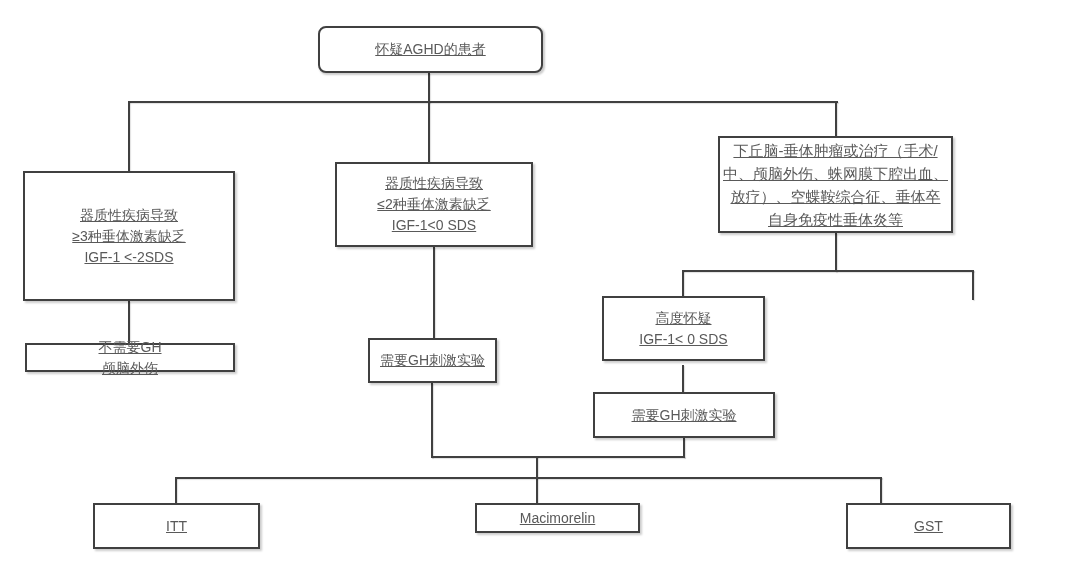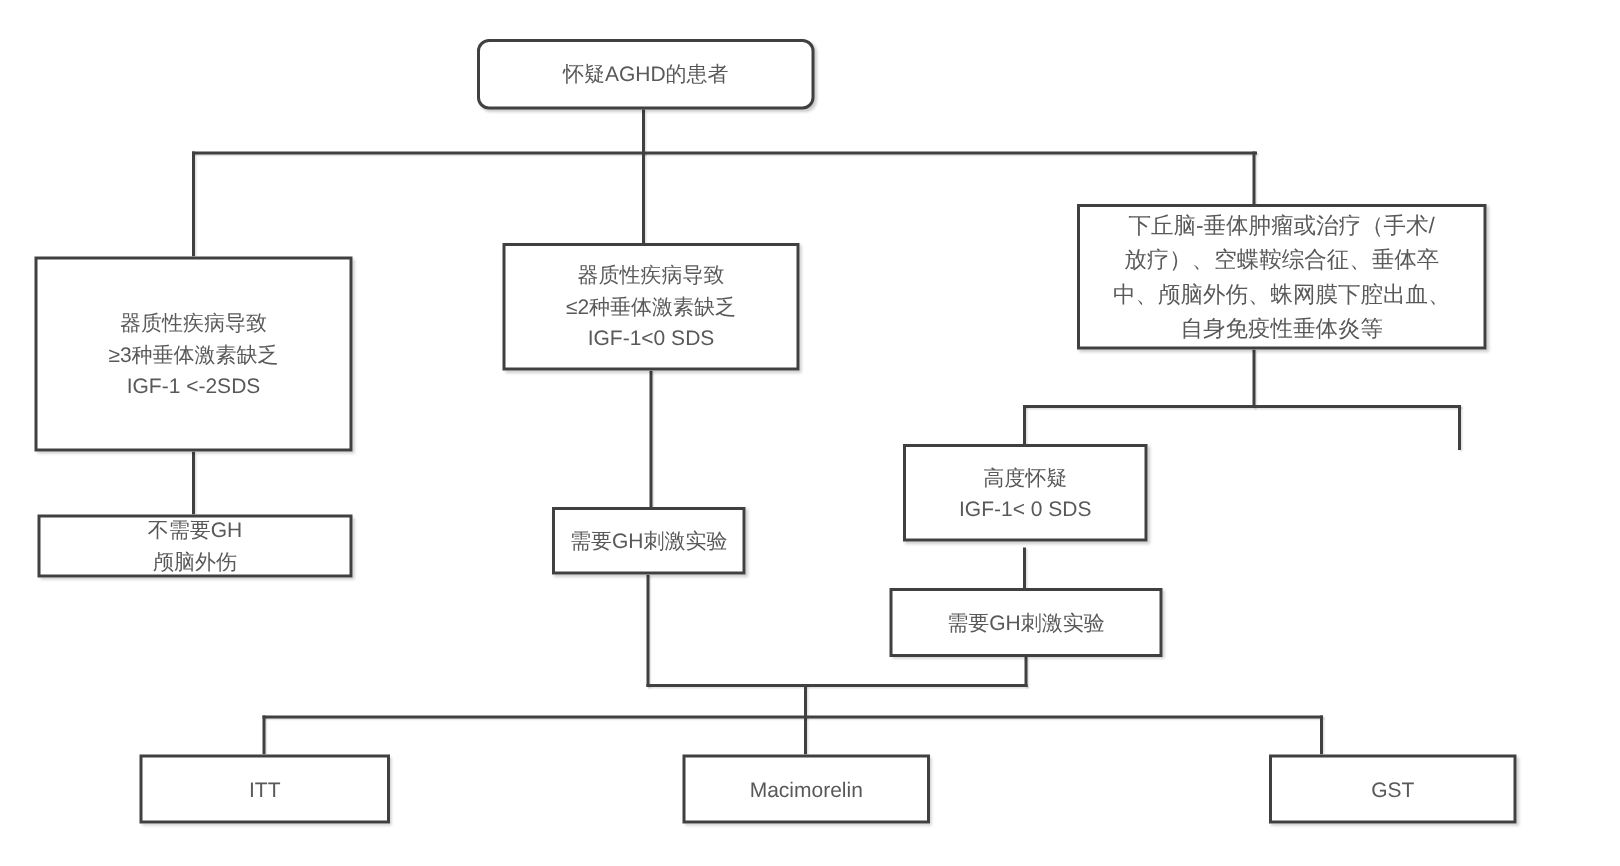--- a/index.html
+++ b/index.html
@@ -30,21 +30,21 @@
     display:flex;
     flex-direction:column;
     align-items:center;
     justify-content:center;
     text-align:center;
     color:var(--text);
     font-size:14px;
     line-height:21px;
   }
   .node.rounded{border-radius:8px;}
-  .node .ln{display:block;white-space:nowrap;}
+  .node .ln{display:block;white-space:nowrap;text-decoration:underline;}
   .node.big{font-size:15px;line-height:23px;}
 </style>
 </head>
 <body>
 
 <div class="canvas">
 
   <div class="line" style="left:428px;top:73px;width:2px;height:30px;"></div>
   <div class="line" style="left:128px;top:101px;width:710px;height:2px;"></div>
   <div class="line" style="left:128px;top:101px;width:2px;height:70px;"></div>
@@ -68,57 +68,57 @@
   <div class="node rounded" style="left:318px;top:26px;width:225px;height:47px;">
     <span class="ln">怀疑AGHD的患者</span>
   </div>
 
   <div class="node" style="left:23px;top:171px;width:212px;height:130px;">
     <span class="ln">器质性疾病导致</span>
     <span class="ln">≥3种垂体激素缺乏</span>
     <span class="ln">IGF-1 &lt;-2SDS</span>
   </div>
 
-  <div class="node" style="left:25px;top:343px;width:210px;height:42px;">
+  <div class="node" style="left:25px;top:343px;width:210px;height:29px;">
     <span class="ln">不需要GH</span>
     <span class="ln">颅脑外伤</span>
   </div>
 
   <div class="node" style="left:335px;top:162px;width:198px;height:85px;">
     <span class="ln">器质性疾病导致</span>
     <span class="ln">≤2种垂体激素缺乏</span>
     <span class="ln">IGF-1&lt;0 SDS</span>
   </div>
 
   <div class="node" style="left:368px;top:338px;width:129px;height:45px;">
     <span class="ln">需要GH刺激实验</span>
   </div>
 
-  <div class="node big" style="left:718px;top:136px;width:273px;height:97px;">
+  <div class="node big" style="left:718px;top:136px;width:235px;height:97px;">
     <span class="ln">下丘脑-垂体肿瘤或治疗（手术/</span>
+    <span class="ln">中、颅脑外伤、蛛网膜下腔出血、</span>
     <span class="ln">放疗）、空蝶鞍综合征、垂体卒</span>
-    <span class="ln">中、颅脑外伤、蛛网膜下腔出血、</span>
     <span class="ln">自身免疫性垂体炎等</span>
   </div>
 
   <div class="node" style="left:602px;top:296px;width:163px;height:65px;">
     <span class="ln">高度怀疑</span>
     <span class="ln">IGF-1&lt; 0 SDS</span>
   </div>
 
 
   <div class="node" style="left:593px;top:392px;width:182px;height:46px;">
     <span class="ln">需要GH刺激实验</span>
   </div>
 
   <div class="node" style="left:93px;top:503px;width:167px;height:46px;">
     <span class="ln">ITT</span>
   </div>
 
-  <div class="node" style="left:455px;top:503px;width:165px;height:46px;">
+  <div class="node" style="left:475px;top:503px;width:165px;height:30px;">
     <span class="ln">Macimorelin</span>
   </div>
 
   <div class="node" style="left:798px;top:503px;width:165px;height:46px;margin-left:48px;">
     <span class="ln">GST</span>
   </div>
 
 </div>
 
 </body></html>

